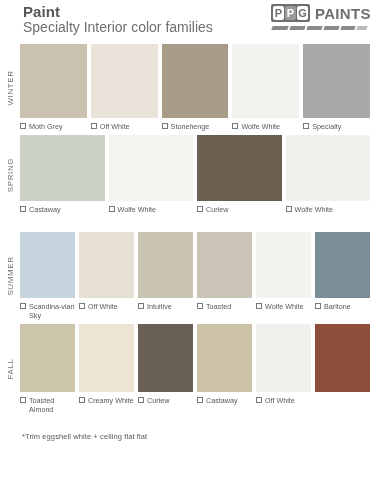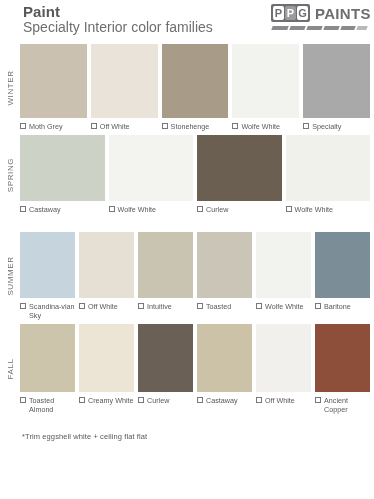--- a/index.html
+++ b/index.html
@@ -370,22 +370,18 @@
         </div>
         <div class="swatch-cell">
           <div class="chip" style="background: rgb(241, 240, 236);"></div>
           <div class="chip-label">
             <span class="checkbox"></span>
             <span class="chip-name">Off White</span>
           </div>
         </div>
         <div class="swatch-cell">
           <div class="chip" style="background: rgb(141, 79, 58);"></div>
-          <div class="chip-label">
-            <span class="checkbox"></span>
-            <span class="chip-name">Ancient Copper</span>
-          </div>
         </div>
       </div>
     </div>
   </div>
 
 <div class="footnote">*Trim eggshell white + ceiling flat flat</div>
 
 </body></html>

